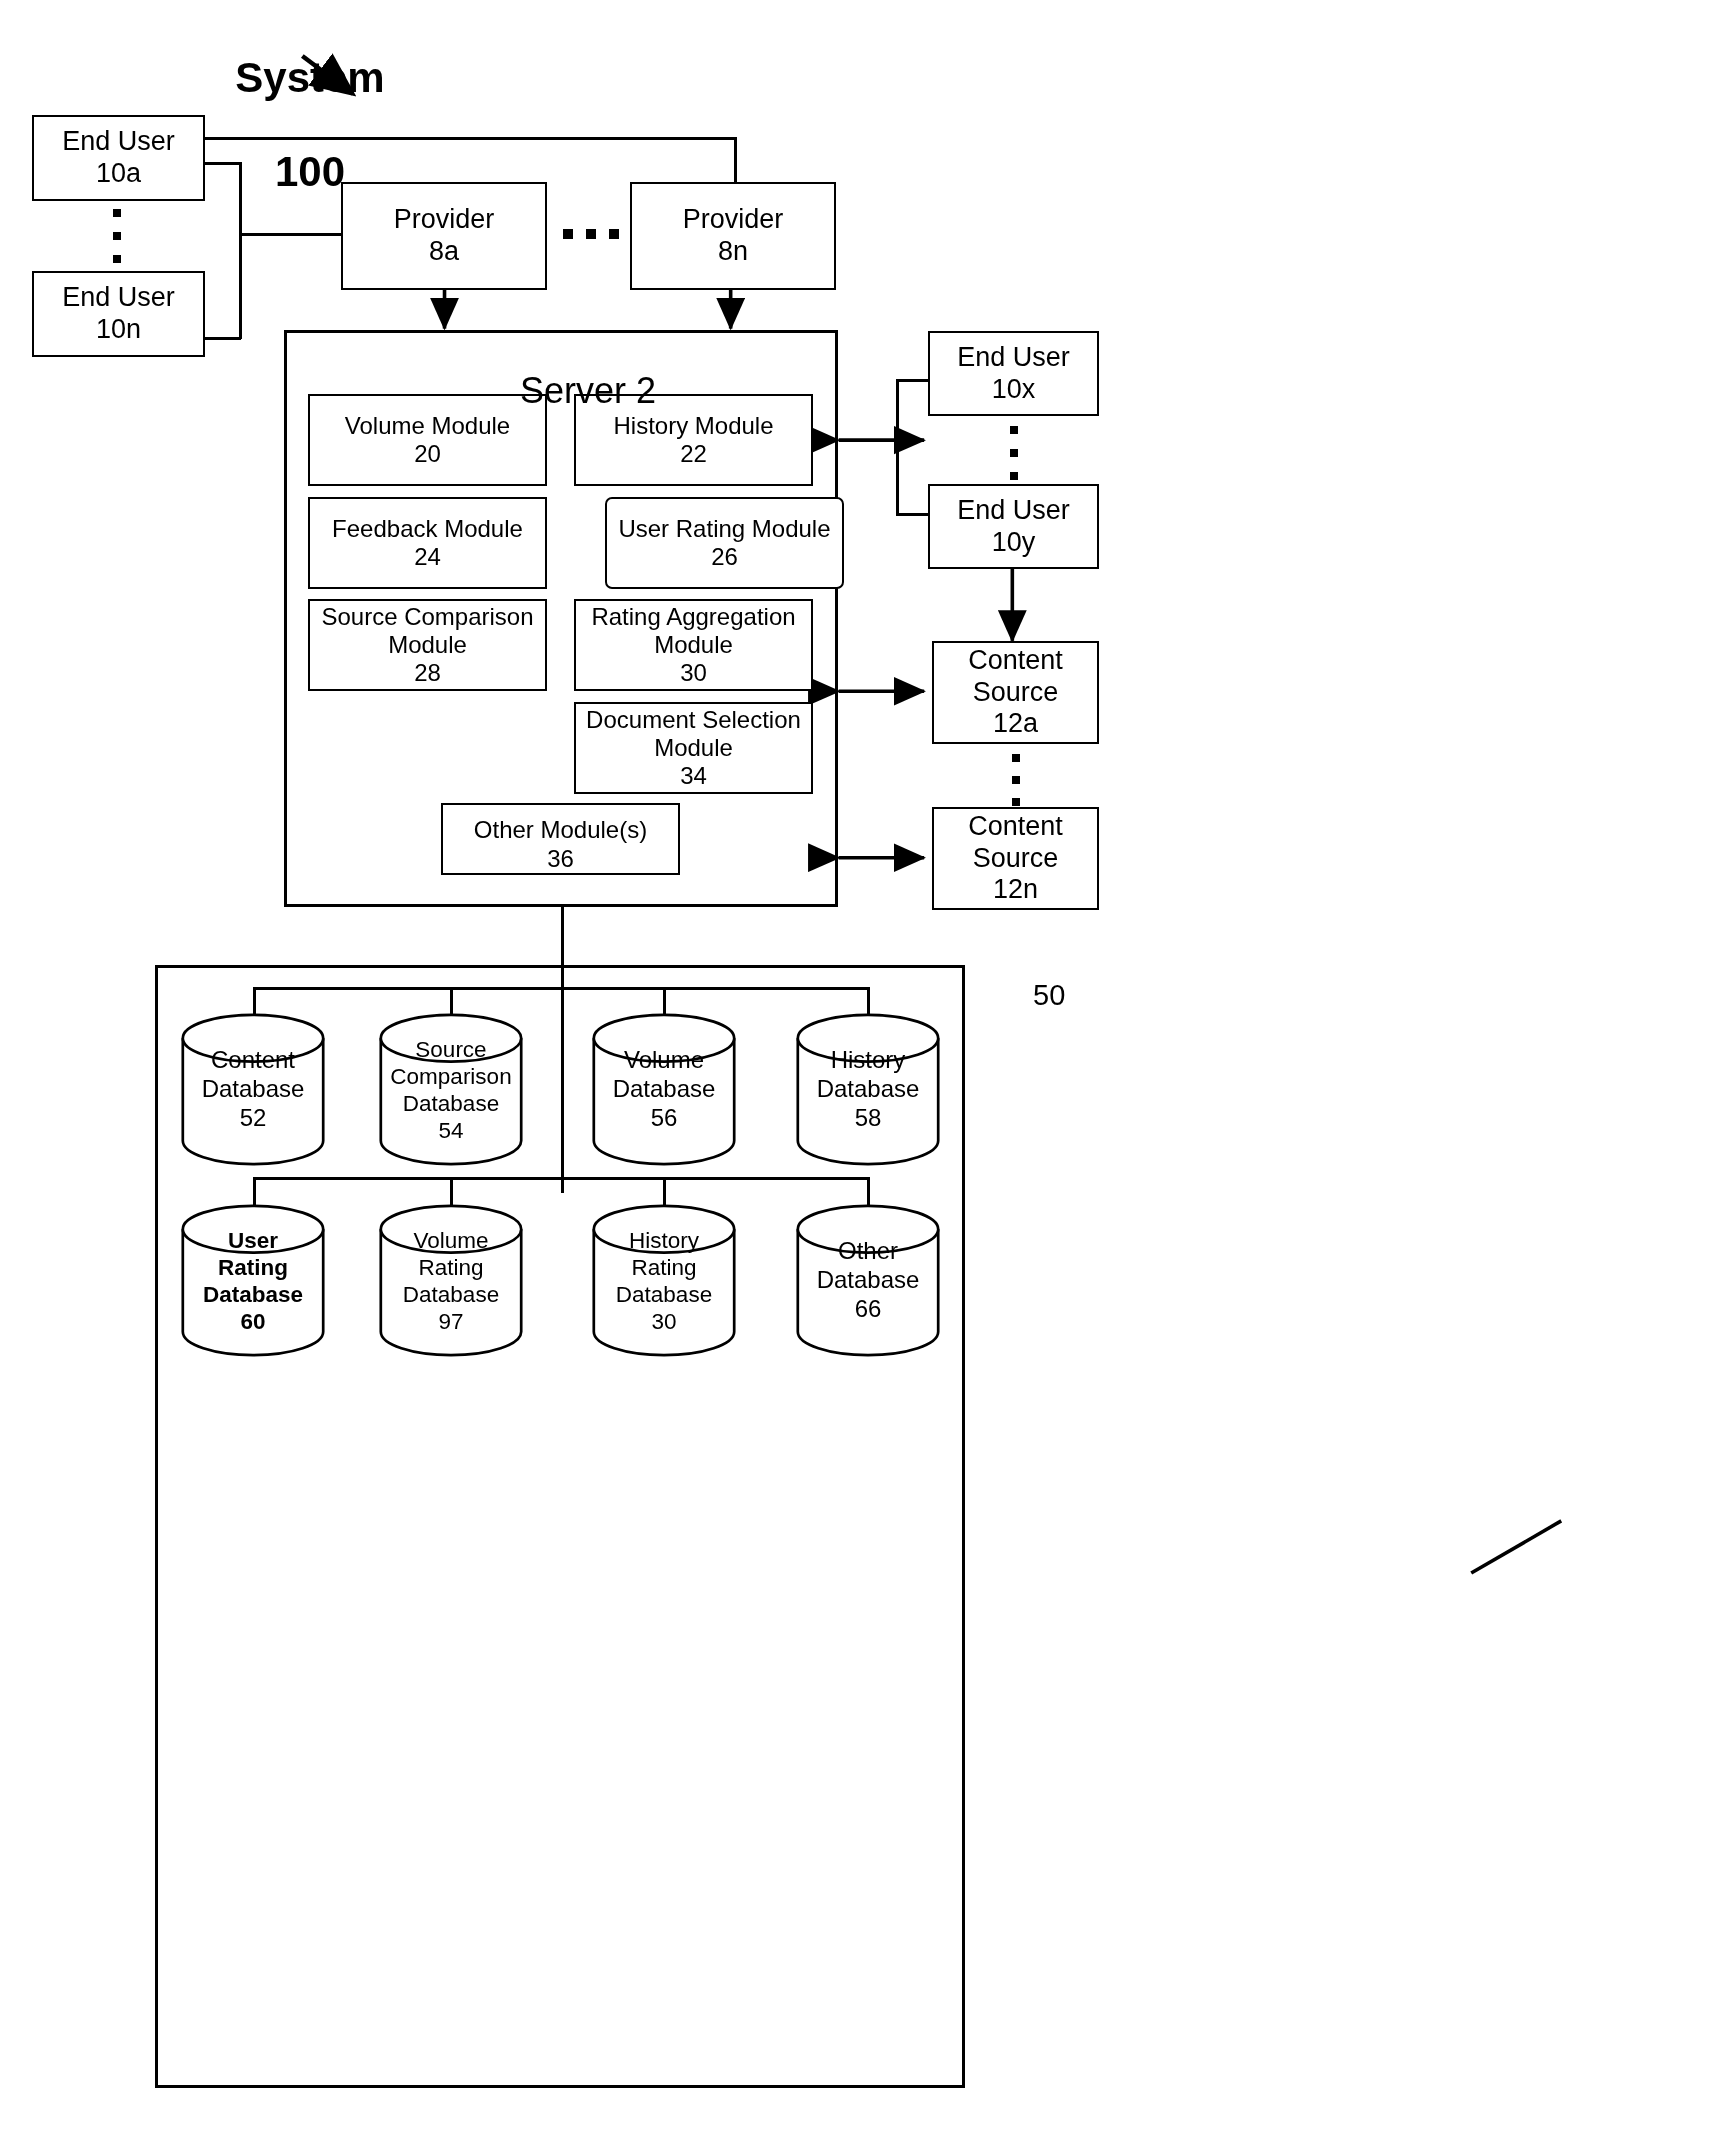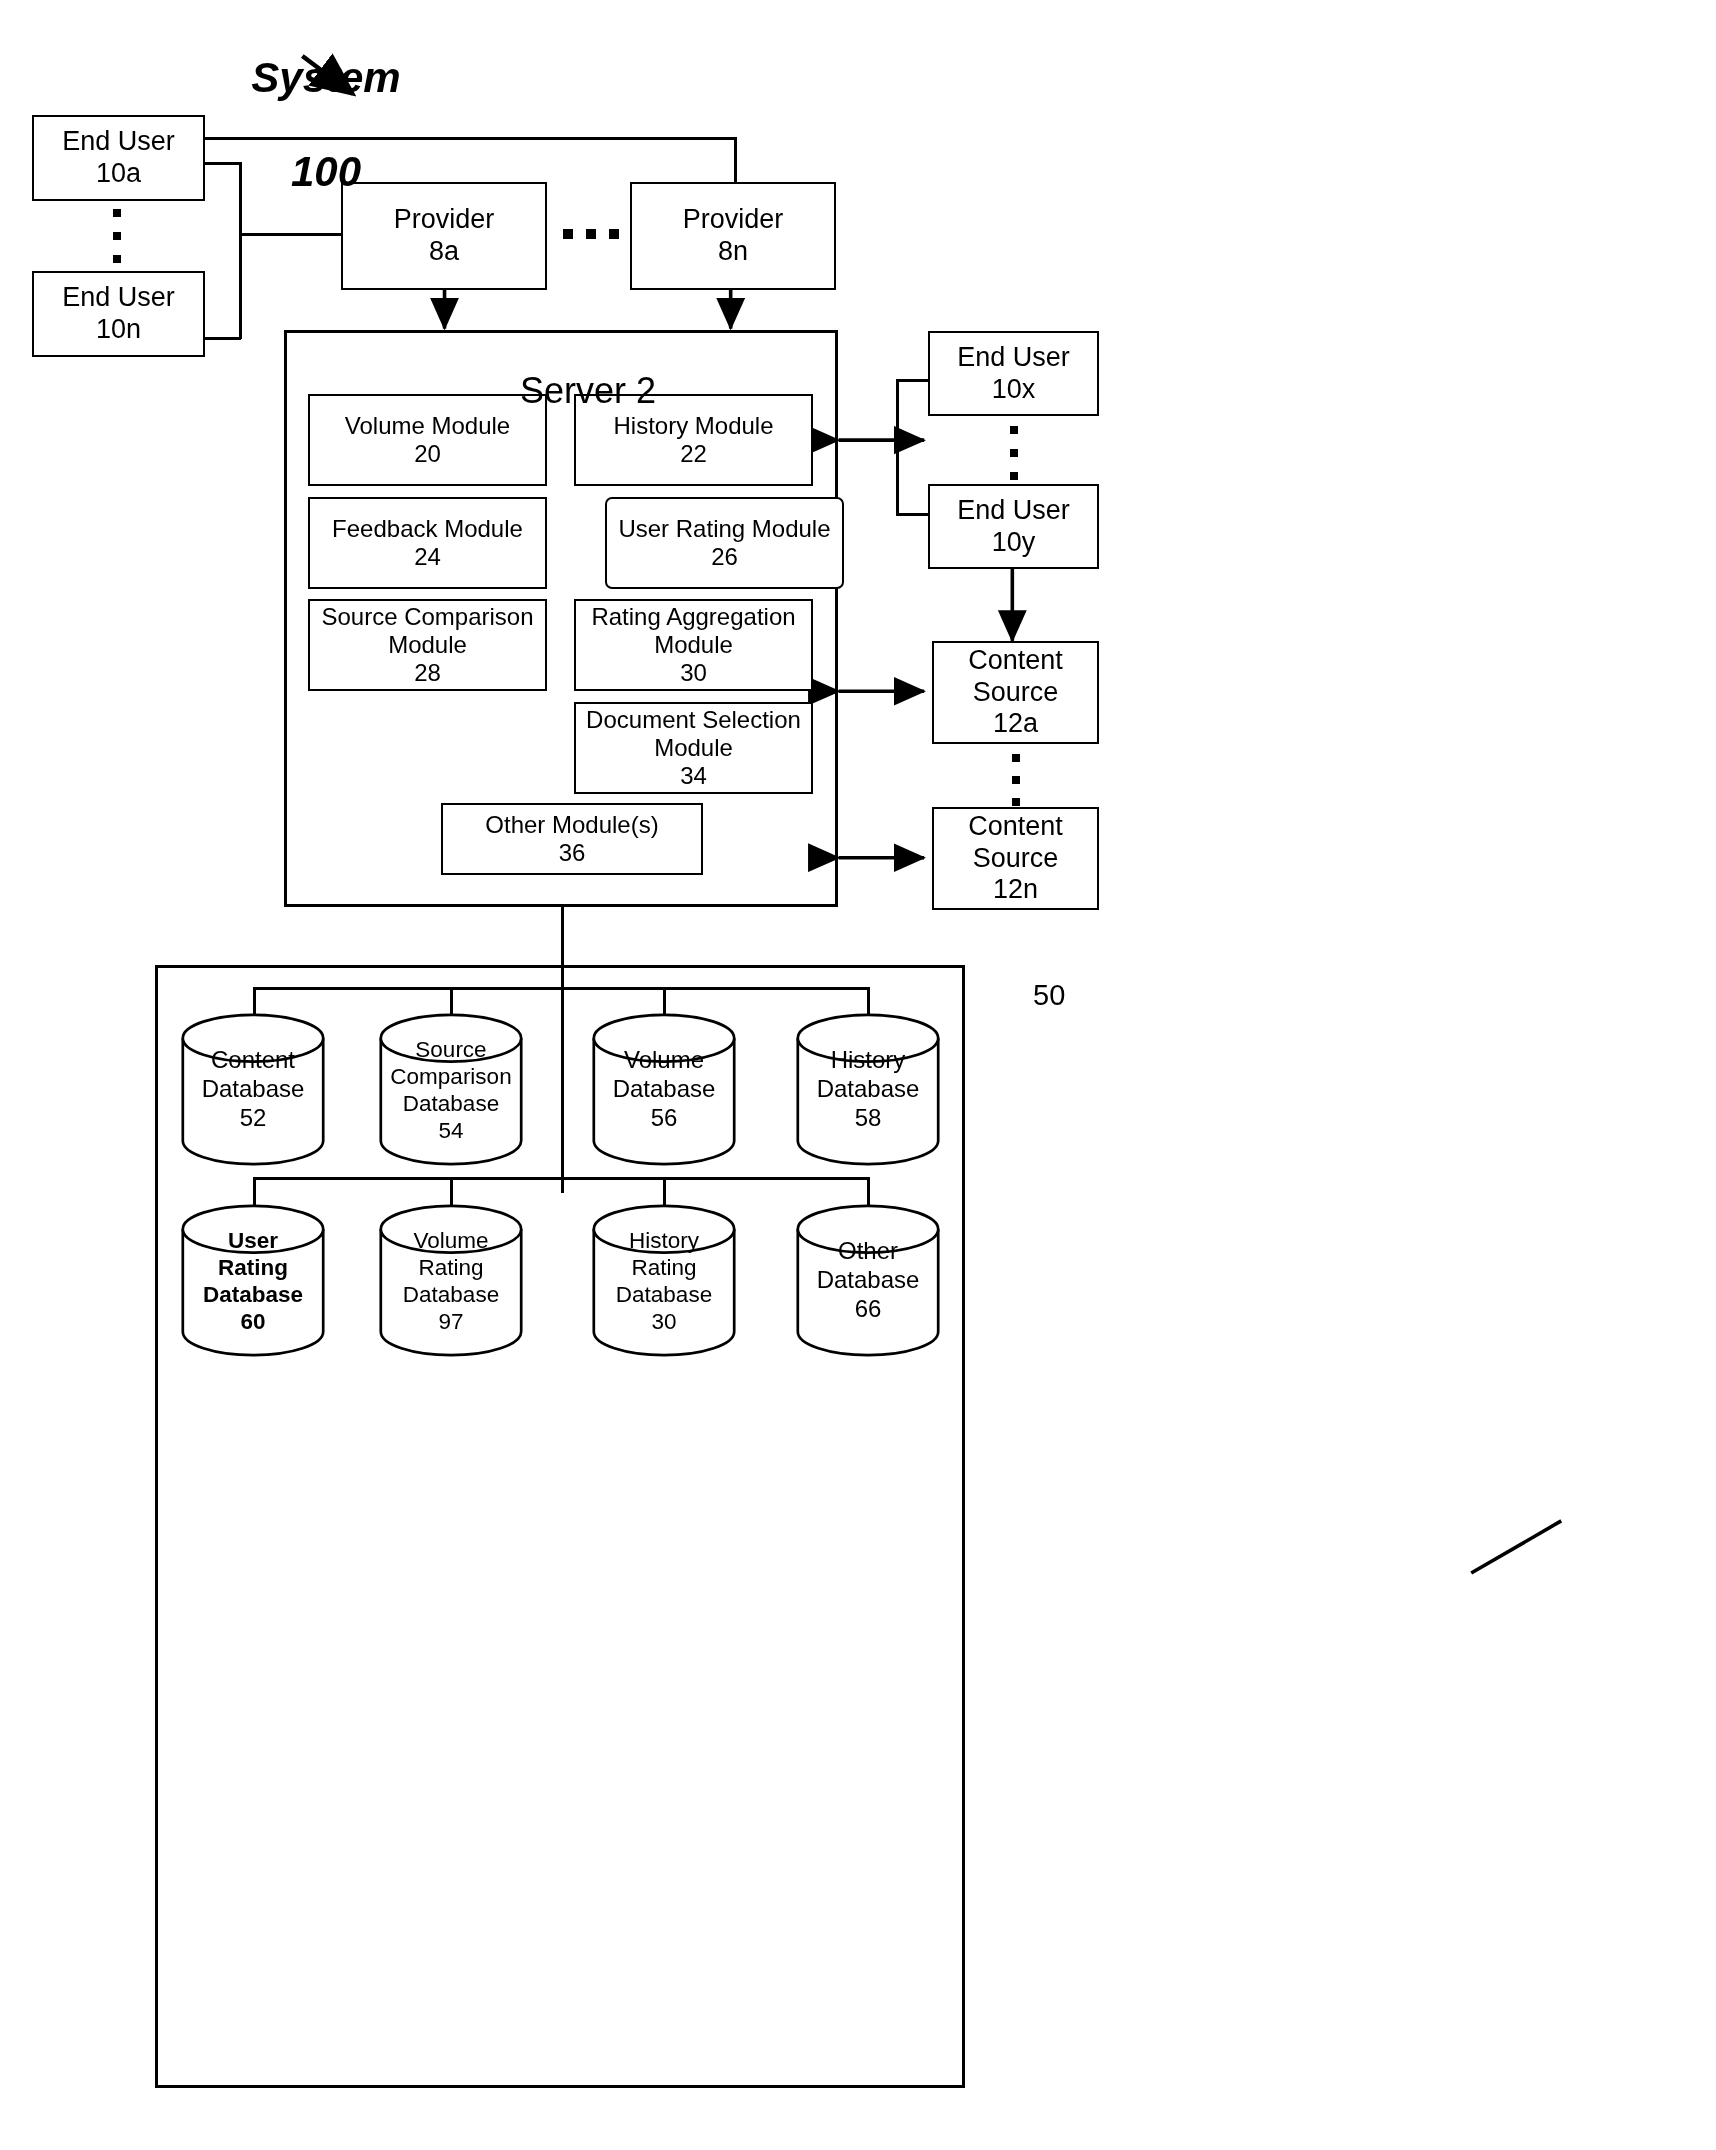--- a/index.html
+++ b/index.html
@@ -110,21 +110,21 @@
     line-height: 1.2;
     z-index: 2;
   }
   .cyl .cyl-label .ln { display: block; white-space: nowrap; }
 </style>
 </head>
 <body>
 
 <div id="canvas">
 
-  <div class="sys-title" style="left:200px; top:7.2px; width:252px;font-style:italic;">
+  <div class="sys-title" style="left:184px; top:7.2px; width:252px;">
     <span>System</span><br>
     <span>100</span>
   </div>
 
   <svg class="ovl" viewBox="0 0 1907 2389">
     <defs>
       <marker id="arw" markerWidth="10" markerHeight="9" refX="9" refY="4.5" orient="auto" markerUnits="strokeWidth">
         <path d="M0,0 L10,4.5 L0,9 z" fill="#000"></path>
       </marker>
       <marker id="arwS" markerWidth="9" markerHeight="8" refX="8.5" refY="4" orient="auto" markerUnits="strokeWidth">
@@ -225,21 +225,21 @@
     <span class="ln">30</span>
   </div>
 
 
   <div class="node module" style="left:574px; top:702px; width:239px; height:92px;">
     <span class="ln">Document Selection</span>
     <span class="ln">Module</span>
     <span class="ln">34</span>
   </div>
 
-  <div class="node module" style="left:441px; top:803px; width:262px; height:72px;">
+  <div class="node module" style="left:441px; top:803px; width:239px; height:72px;justify-content:flex-end;">
     <span class="ln">Other Module(s)</span>
     <span class="ln">36</span>
   </div>
 
   <div class="node" style="left:928px; top:331px; width:171px; height:85px;">
     <span class="ln">End User</span>
     <span class="ln">10x</span>
   </div>
 
   <div class="vdots" style="left:1009px; top:426px; width:9px; height:54px;">

